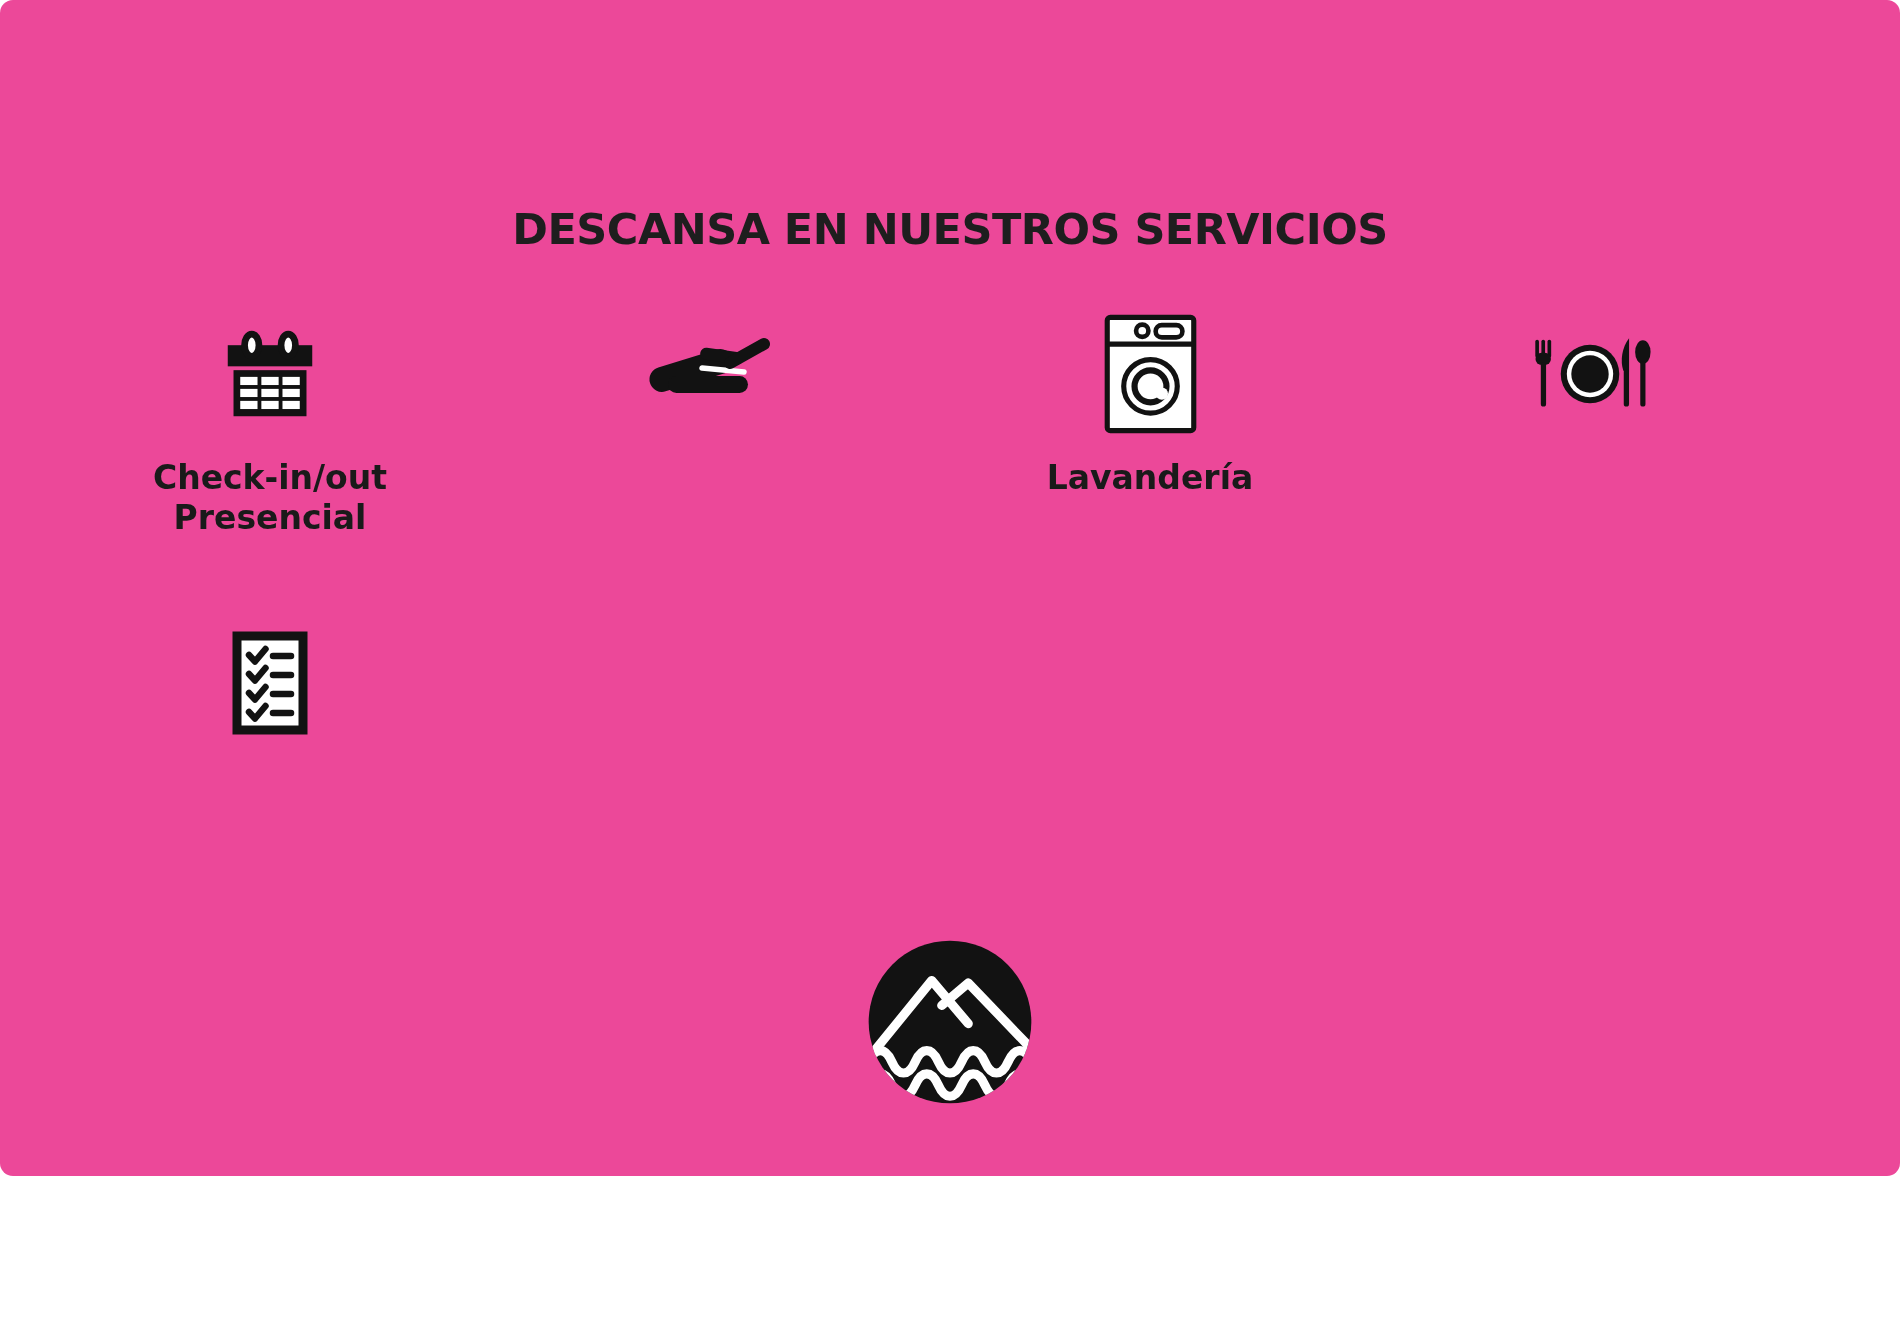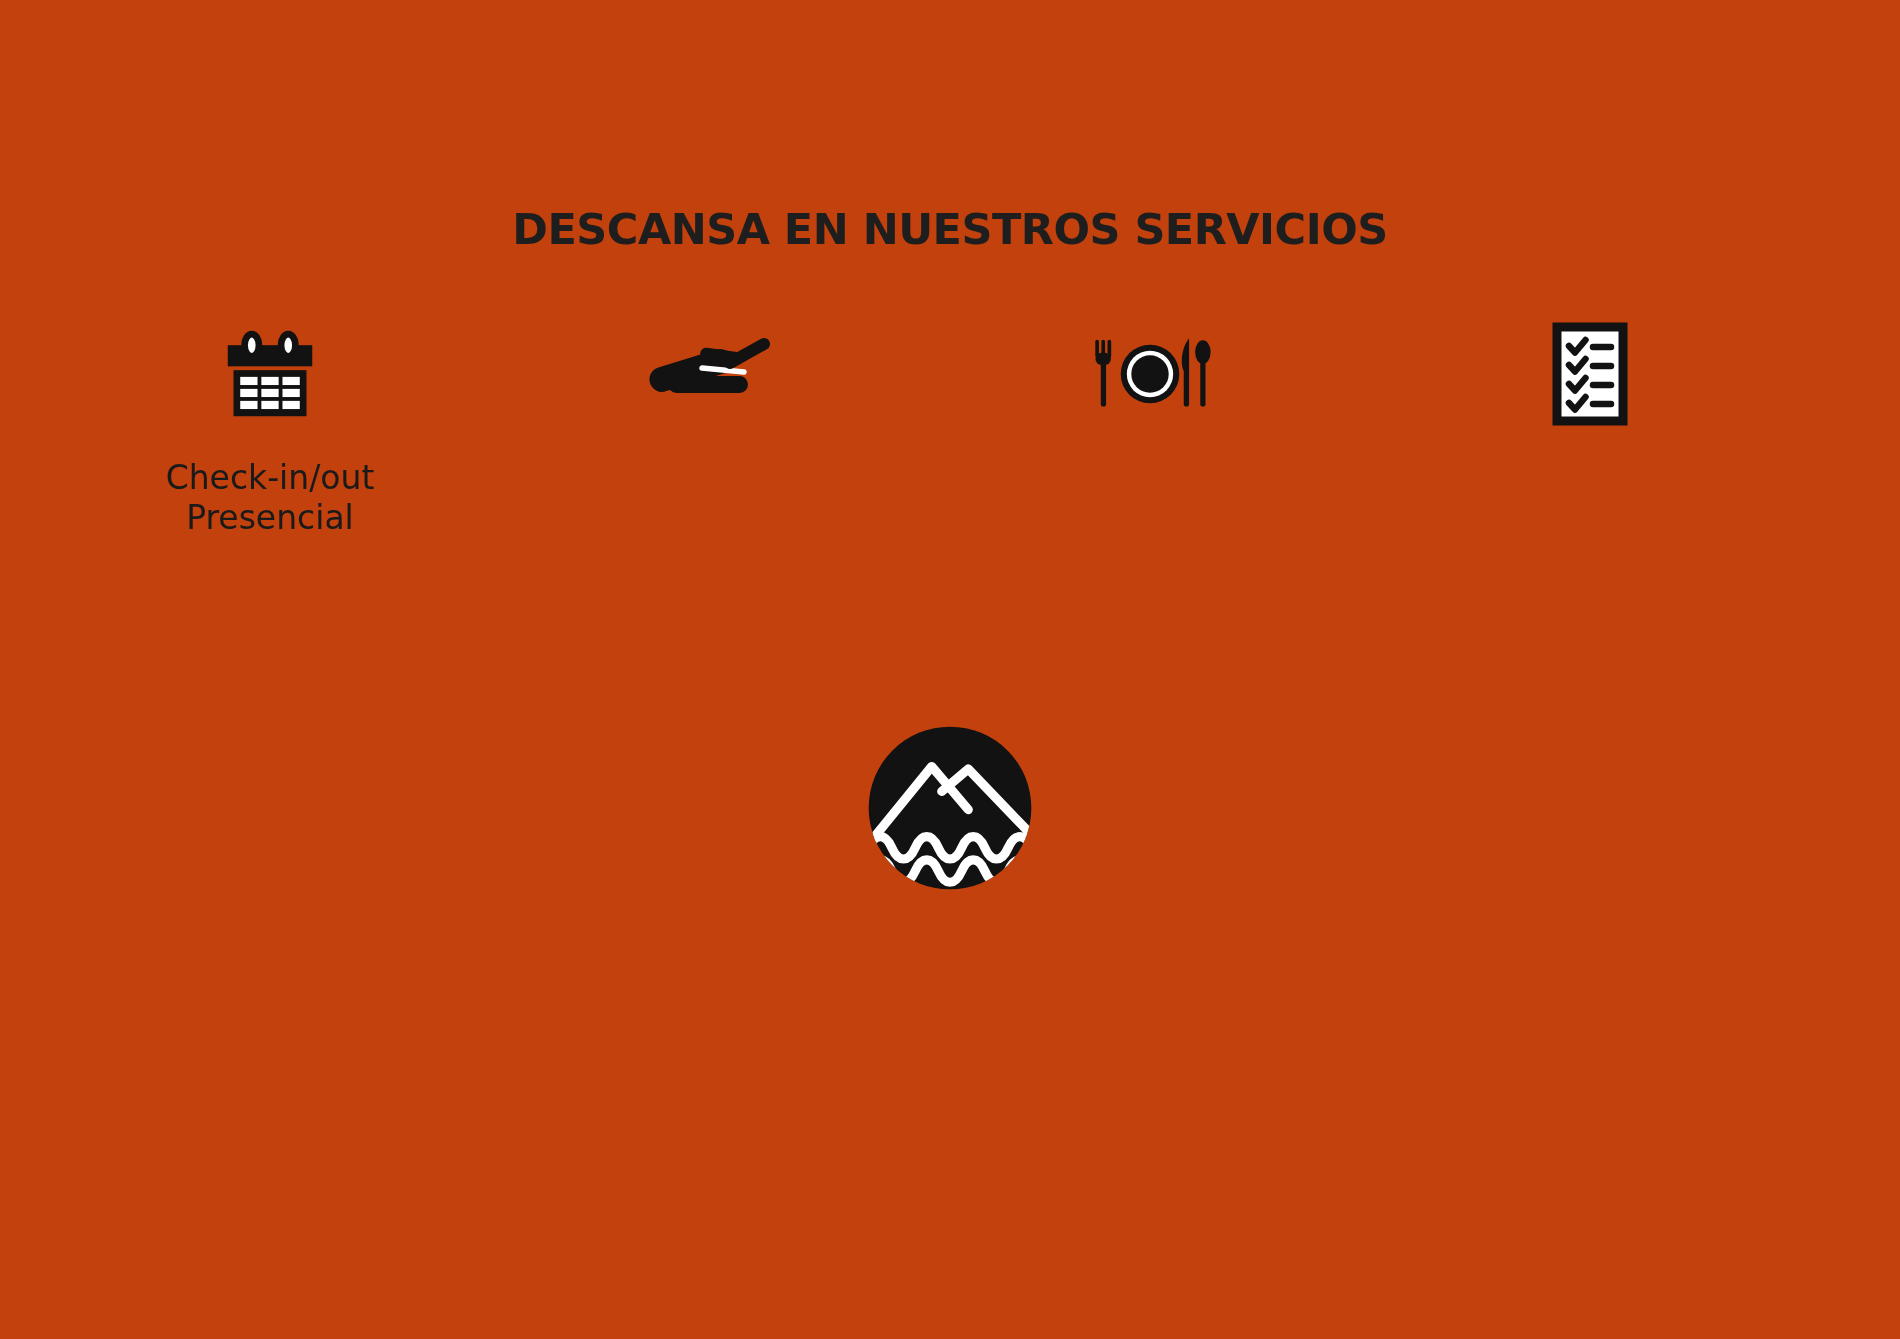--- a/index.html
+++ b/index.html
@@ -2,21 +2,21 @@
 <html><head>
 <meta charset="utf-8">
 <style>
   * { margin: 0; padding: 0; box-sizing: border-box; }
   html, body {
     width: 1900px; height: 1339px;
     background: #ffffff;
     font-family: "DejaVu Sans", "Liberation Sans", sans-serif;
     overflow: hidden;
   }
-  .page { position: relative; width: 1900px; height: 1339px; background: #c2410c; }
+  .page { position: relative; width: 1900px; height: 1176px; background: #ec4899; border-radius: 13px; }
   .title {
     padding-top: 204px;
     text-align: center;
     font-size: 43px;
     font-weight: bold;
     letter-spacing: -0.5px;
     color: #1e1e1e;
   }
   .services {
     width: 1760px;
@@ -33,21 +33,21 @@
   .icon-box {
     height: 140px;
     display: flex;
     align-items: center;
     justify-content: center;
     color: #121212;
   }
   .service-label {
     margin-top: 14px;
     font-size: 33px;
-    font-weight: normal;
+    font-weight: bold;
     line-height: 1.22;
     text-align: center;
     color: #1a1a1a;
     white-space: pre-line;
   }
   .logo-row {
     display: flex;
     justify-content: center;
     margin-top: 186px;
   }
@@ -91,20 +91,34 @@
         <svg width="132" height="80" viewBox="0 0 132 80" aria-hidden="true">
           <rect x="4" y="24" width="86" height="25" rx="12.5" transform="rotate(-17 47 36)" fill="currentColor"></rect>
           <rect x="56" y="16" width="44" height="12" rx="6" transform="rotate(8 78 22)" fill="currentColor"></rect>
           <rect x="24" y="42" width="80" height="17" rx="8.5" fill="currentColor"></rect>
           <line x1="58" y1="34" x2="100" y2="38" stroke="#ffffff" stroke-width="5.5" stroke-linecap="round"></line>
           <line x1="86" y1="29" x2="120" y2="10" stroke="currentColor" stroke-width="12" stroke-linecap="round"></line>
         </svg>
       </div>
     </div>
 
+    <div class="service">
+      <div class="icon-box">
+        <svg width="103" height="124" viewBox="0 0 100 120" aria-hidden="true">
+          <rect x="8" y="5" width="84" height="110" rx="3" fill="#ffffff" stroke="currentColor" stroke-width="5"></rect>
+          <line x1="8" y1="31" x2="92" y2="31" stroke="currentColor" stroke-width="5"></line>
+          <circle cx="42" cy="18" r="6" fill="none" stroke="currentColor" stroke-width="4.5"></circle>
+          <rect x="55" y="12.5" width="26" height="12" rx="6" fill="none" stroke="currentColor" stroke-width="4.5"></rect>
+          <circle cx="50" cy="72" r="26" fill="none" stroke="currentColor" stroke-width="5"></circle>
+          <circle cx="50" cy="72" r="15.5" fill="none" stroke="currentColor" stroke-width="6"></circle>
+          <circle cx="61" cy="79" r="6" fill="#ffffff"></circle>
+        </svg>
+      </div>
+      <div class="service-label">Lavandería</div>
+    </div>
 
 
 
     <div class="service">
       <div class="icon-box">
         <svg width="122" height="82" viewBox="0 0 150 100" aria-hidden="true">
           <g stroke="currentColor" stroke-width="4.5" stroke-linecap="round">
             <line x1="10" y1="10" x2="10" y2="28"></line>
             <line x1="17.5" y1="10" x2="17.5" y2="28"></line>
             <line x1="25" y1="10" x2="25" y2="28"></line>

